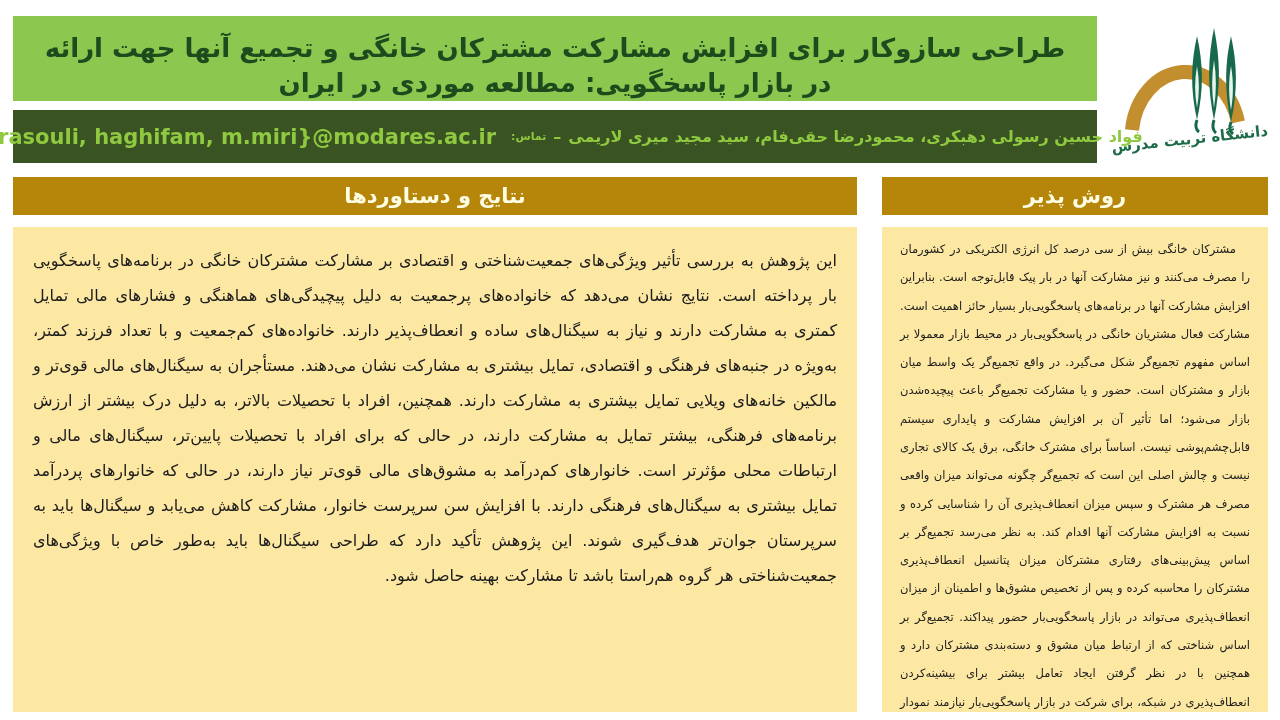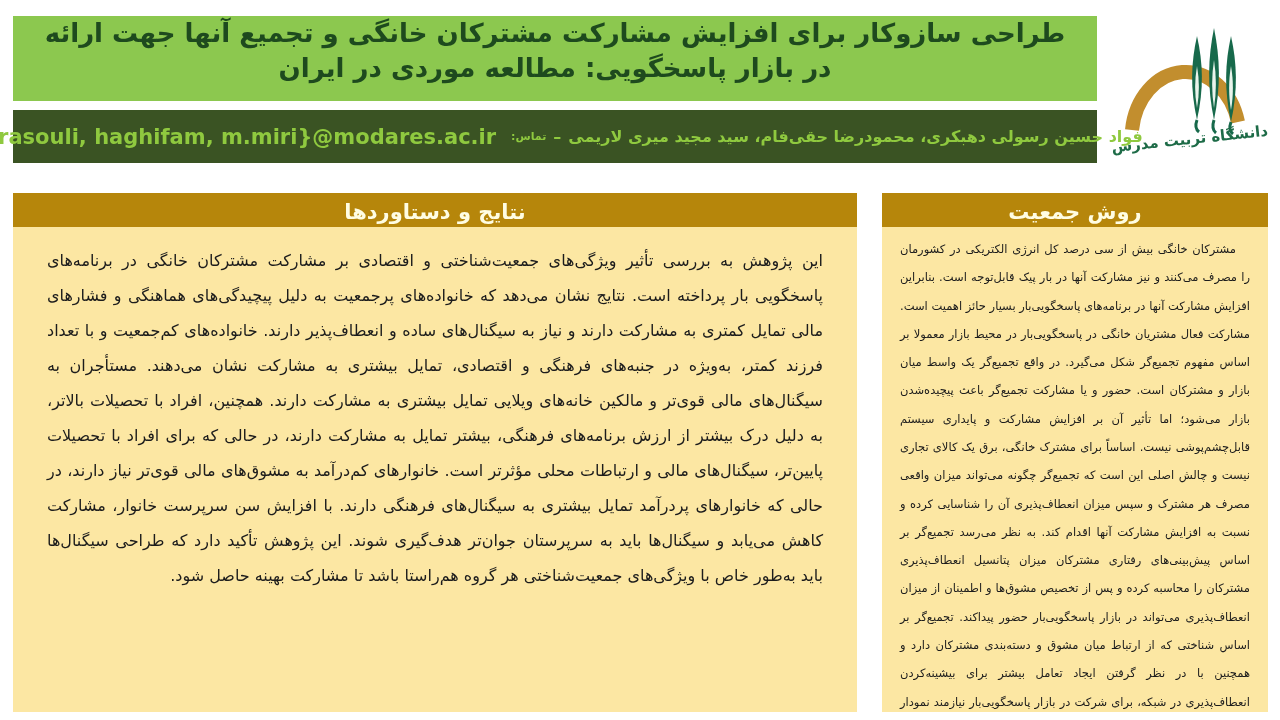--- a/index.html
+++ b/index.html
@@ -7,21 +7,21 @@
     position:relative;
     width:1280px;height:720px;
     background:#ffffff;
     font-family:"DejaVu Sans", sans-serif;
     overflow:hidden;
   }
   
   .title-band{
     position:absolute;left:13px;top:16px;width:1084px;height:85px;
     background:#8CC84F;
-    display:flex;align-items:flex-start;justify-content:center;
+    display:flex;align-items:flex-end;justify-content:center;
   }
   .title-band h1{
     margin:0;padding:0 26px;
     direction:rtl;text-align:center;
     font-size:26px;font-weight:bold;color:#1E4A1E;
     line-height:1.35;
   }
   
   .authors-band{
     position:absolute;left:13px;top:110px;width:1084px;height:53px;
@@ -45,37 +45,37 @@
   .logo-caption{
     direction:rtl;
     margin-top:-14px;
     font-size:15px;font-weight:bold;color:#1D6B47;
     transform:rotate(-6deg);
     white-space:nowrap;
     letter-spacing:-0.5px;
   }
   
   .sec-header{
-    position:absolute;top:193px;height:38px;
+    position:absolute;top:177px;height:38px;
     background:#B6860B;
     display:flex;align-items:center;justify-content:center;
   }
   .sec-header h2{
     margin:0;direction:rtl;
     font-size:21px;font-weight:bold;color:#FFFDE3;
   }
   .sec-header.results{left:13px;width:844px;}
   .sec-header.method{left:882px;width:386px;}
   
   .sec-body{
     position:absolute;top:227px;height:485px;
     background:#FCE7A3;
     box-sizing:border-box;
   }
-  .sec-body.results{left:13px;width:844px;padding:16px 34px;}
+  .sec-body.results{left:13px;width:844px;padding:16px 20px;}
   .sec-body.method{left:882px;width:386px;padding:8px 18px;}
   .sec-body p{
     margin:0;direction:rtl;text-align:justify;color:#1c1c1c;
   }
   .sec-body.results p{
     font-size:16px;line-height:2.19;
   }
   .sec-body.method p{
     font-size:11.5px;line-height:2.46;text-indent:14px;
   }
@@ -123,19 +123,19 @@
   </div>
 
   <div class="sec-header results">
     <h2>نتایج و دستاوردها</h2>
   </div>
   <div class="sec-body results">
     <p>این پژوهش به بررسی تأثیر ویژگی‌های جمعیت‌شناختی و اقتصادی بر مشارکت مشترکان خانگی در برنامه‌های پاسخگویی بار پرداخته است. نتایج نشان می‌دهد که خانواده‌های پرجمعیت به دلیل پیچیدگی‌های هماهنگی و فشارهای مالی تمایل کمتری به مشارکت دارند و نیاز به سیگنال‌های ساده و انعطاف‌پذیر دارند. خانواده‌های کم‌جمعیت و با تعداد فرزند کمتر، به‌ویژه در جنبه‌های فرهنگی و اقتصادی، تمایل بیشتری به مشارکت نشان می‌دهند. مستأجران به سیگنال‌های مالی قوی‌تر و مالکین خانه‌های ویلایی تمایل بیشتری به مشارکت دارند. همچنین، افراد با تحصیلات بالاتر، به دلیل درک بیشتر از ارزش برنامه‌های فرهنگی، بیشتر تمایل به مشارکت دارند، در حالی که برای افراد با تحصیلات پایین‌تر، سیگنال‌های مالی و ارتباطات محلی مؤثرتر است. خانوارهای کم‌درآمد به مشوق‌های مالی قوی‌تر نیاز دارند، در حالی که خانوارهای پردرآمد تمایل بیشتری به سیگنال‌های فرهنگی دارند. با افزایش سن سرپرست خانوار، مشارکت کاهش می‌یابد و سیگنال‌ها باید به سرپرستان جوان‌تر هدف‌گیری شوند. این پژوهش تأکید دارد که طراحی سیگنال‌ها باید به‌طور خاص با ویژگی‌های جمعیت‌شناختی هر گروه هم‌راستا باشد تا مشارکت بهینه حاصل شود.</p>
   </div>
 
   <div class="sec-header method">
-    <h2>روش جمعیت</h2>
+    <h2>روش پذیر</h2>
   </div>
   <div class="sec-body method">
     <p>مشترکان خانگی بیش از سی درصد کل انرژی الکتریکی در کشورمان را مصرف می‌کنند و نیز مشارکت آنها در بار پیک قابل‌توجه است. بنابراین افزایش مشارکت آنها در برنامه‌های پاسخگویی‌بار بسیار حائز اهمیت است. مشارکت فعال مشتریان خانگی در پاسخگویی‌بار در محیط بازار معمولا بر اساس مفهوم تجمیع‌گر شکل می‌گیرد. در واقع تجمیع‌گر یک واسط میان بازار و مشترکان است. حضور و یا مشارکت تجمیع‌گر باعث پیچیده‌شدن بازار می‌شود؛ اما تأثیر آن بر افزایش مشارکت و پایداری سیستم قابل‌چشم‌پوشی نیست. اساساً برای مشترک خانگی، برق یک کالای تجاری نیست و چالش اصلی این است که تجمیع‌گر چگونه می‌تواند میزان واقعی مصرف هر مشترک و سپس میزان انعطاف‌پذیری آن را شناسایی کرده و نسبت به افزایش مشارکت آنها اقدام کند. به نظر می‌رسد تجمیع‌گر بر اساس پیش‌بینی‌های رفتاری مشترکان میزان پتانسیل انعطاف‌پذیری مشترکان را محاسبه کرده و پس از تخصیص مشوق‌ها و اطمینان از میزان انعطاف‌پذیری می‌تواند در بازار پاسخگویی‌بار حضور پیداکند. تجمیع‌گر بر اساس شناختی که از ارتباط میان مشوق و دسته‌بندی مشترکان دارد و همچنین با در نظر گرفتن ایجاد تعامل بیشتر برای بیشینه‌کردن انعطاف‌پذیری در شبکه، برای شرکت در بازار پاسخگویی‌بار نیازمند نمودار عرضه پلکانی بر اساس پارامترهای که مطرح شده است. هدف اصلی این پایان‌نامه، طراحی سازوکاری به‌منظور افزایش مشارکت مشترکان خانگی و تجمیع بار مصرفی آن‌ها با کاربرد در بازار پاسخگویی بار است. بر اساس بررسی‌ها و نتایج حاصل از این پژوهش، مقبولیت سیگنال‌های فرهنگی و اقتصادی در افزایش سطح همکاری مشترکان خانگی مورد ارزیابی قرار گرفته است. یافته‌ها نشان می‌دهد که این سیگنال‌ها بر روی گروه‌های خاصی از خانوارها تأثیر بیشتری داشته و منجر به افزایش همکاری آن‌ها می‌شود. در نهایت، پتانسیل پاسخگویی بار مشترکان و همچنین قیمت پیشنهادی آن‌ها برای مشارکت در برنامه‌های پاسخگویی بار محاسبه و تحلیل شده است. مطالعات عددی در مورد مشترکان خانگی ایران انجام گرفته است.</p>
   </div>
 
 </div>
 
 </body></html>

